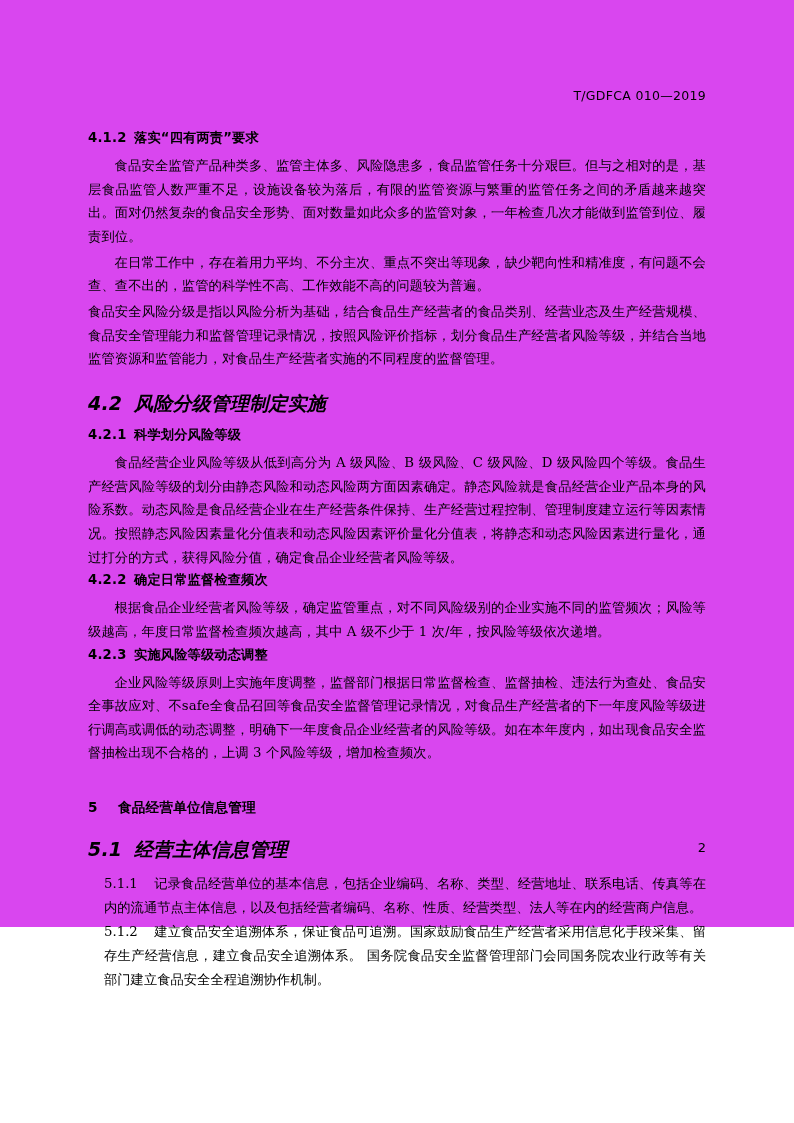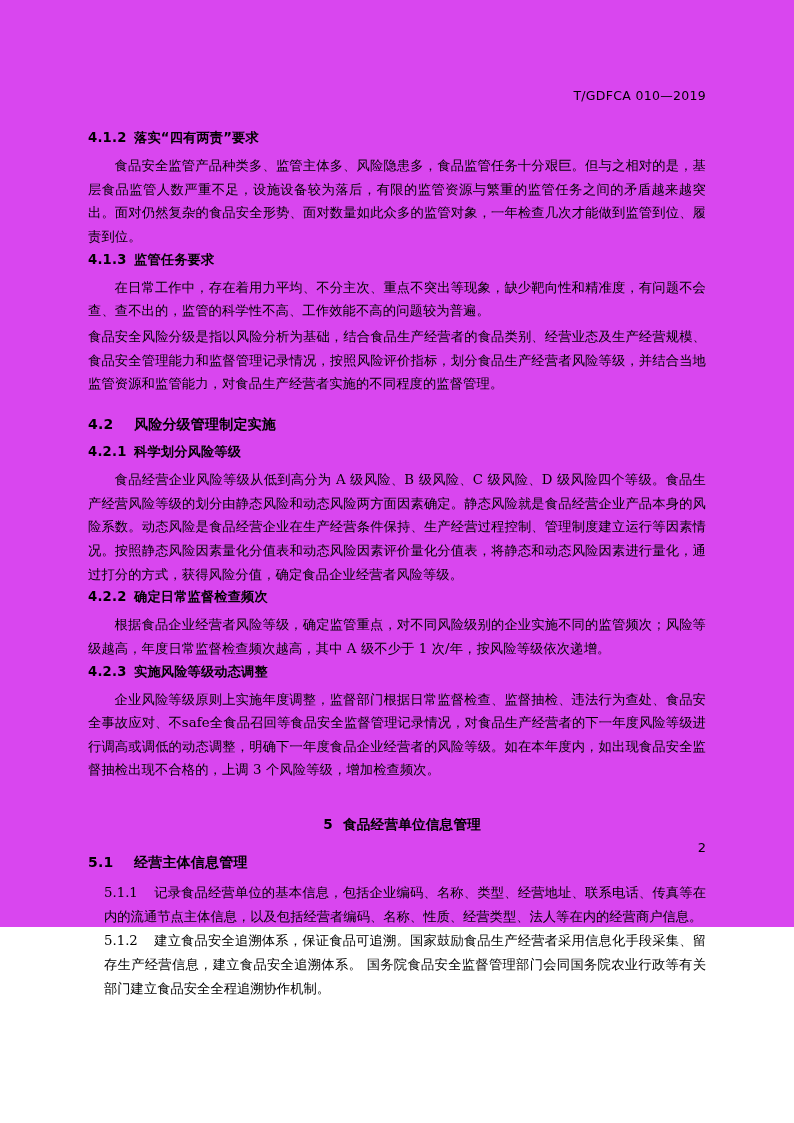--- a/index.html
+++ b/index.html
@@ -46,35 +46,35 @@
     margin: 0 0 7px 0;
     letter-spacing: 0.2px;
   }
   .h3 .num {
     display: inline-block;
     min-width: 46px;
   }
   .h2 {
     font-family: "DejaVu Sans", "Liberation Sans", sans-serif;
     font-weight: bold;
-    font-size: 14px;
+    font-size: 19px;
     margin: 20px 0 9px 0;
     letter-spacing: 0.2px;
+    font-style: italic;
   }
   .h2 .num {
     display: inline-block;
     min-width: 46px;
   }
   .h1 {
     font-family: "DejaVu Sans", "Liberation Sans", sans-serif;
     font-weight: bold;
     font-size: 13.6px;
     margin: 26px 0 12px 0;
     letter-spacing: 0.2px;
-    text-align: center;
   }
   .h1 .num {
     display: inline-block;
     min-width: 30px;
   }
   p {
     font-size: 13.3px;
     line-height: 1.78;
     margin: 0 0 2px 0;
     text-align: justify;
@@ -111,23 +111,20 @@
   <div class="sheet">
     <div class="content">
 
       <div class="header">T/GDFCA 010—2019</div>
 
       <div class="h3">
         <span class="num">4.1.2</span><span>落实“四有两责”要求</span>
       </div>
       <p class="ind">食品安全监管产品种类多、监管主体多、风险隐患多，食品监管任务十分艰巨。但与之相对的是，基层食品监管人数严重不足，设施设备较为落后，有限的监管资源与繁重的监管任务之间的矛盾越来越突出。面对仍然复杂的食品安全形势、面对数量如此众多的监管对象，一年检查几次才能做到监管到位、履责到位。</p>
 
-      <div class="h3">
-        <span class="num">4.1.3</span><span>监管任务要求</span>
-      </div>
       <p class="ind">在日常工作中，存在着用力平均、不分主次、重点不突出等现象，缺少靶向性和精准度，有问题不会查、查不出的，监管的科学性不高、工作效能不高的问题较为普遍。</p>
       <p>食品安全风险分级是指以风险分析为基础，结合食品生产经营者的食品类别、经营业态及生产经营规模、食品安全管理能力和监督管理记录情况，按照风险评价指标，划分食品生产经营者风险等级，并结合当地监管资源和监管能力，对食品生产经营者实施的不同程度的监督管理。</p>
 
       <div class="h2">
         <span class="num">4.2</span><span>风险分级管理制定实施</span>
       </div>
 
       <div class="h3">
         <span class="num">4.2.1</span><span>科学划分风险等级</span>
       </div>

